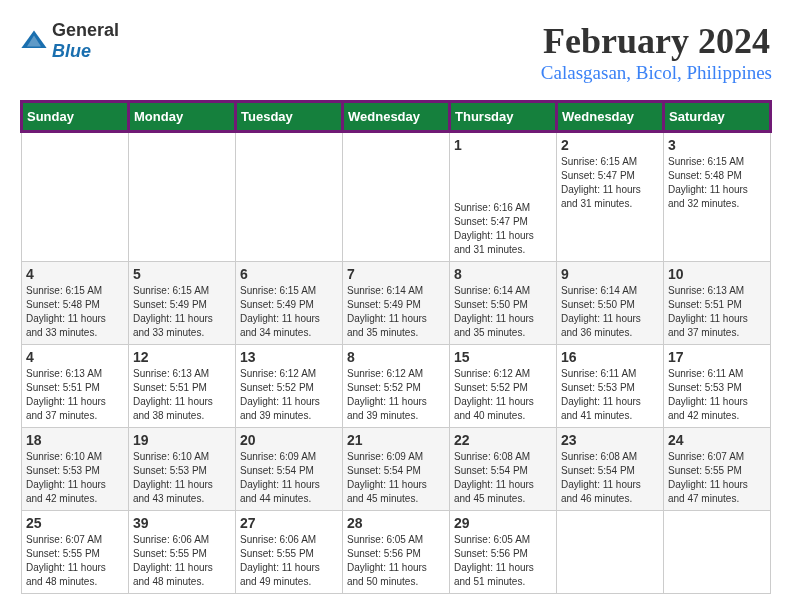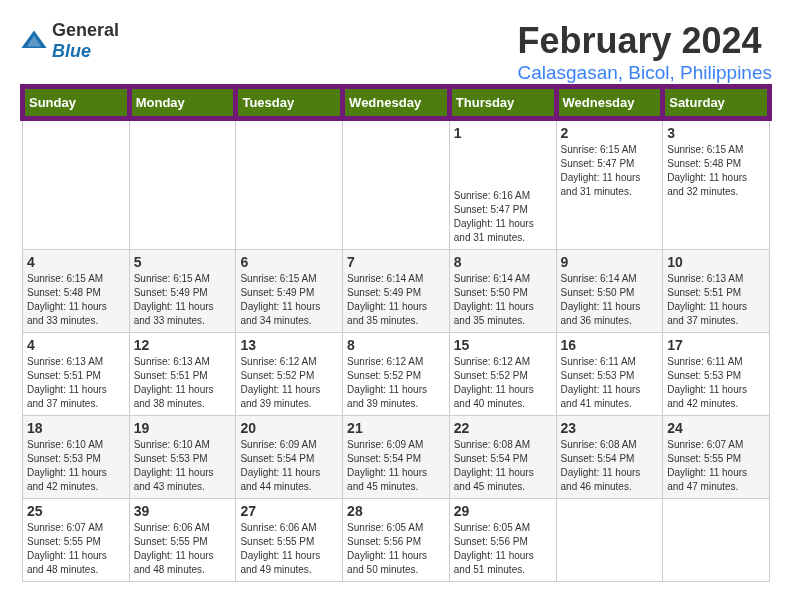--- a/index.html
+++ b/index.html
@@ -7,56 +7,57 @@
       font-family: Arial, sans-serif;
       background: #fff;
       width: 792px;
       min-height: 612px;
       padding: 20px;
     }
     .header-area {
       display: flex;
       align-items: flex-start;
       justify-content: space-between;
-      margin-bottom: 0;
+      margin-bottom: 16px;
     }
     .logo {
       display: flex;
       align-items: center;
       gap: 4px;
     }
     .logo-icon {
       width: 28px;
       height: 28px;
     }
     .title-area {
-      text-align: left;
+      text-align: center;
+      font-family: Liberation Serif, serif;
     }
     .main-title {
       font-size: 36px;
       font-weight: bold;
       color: #333;
     }
     .sub-title {
       font-size: 19px;
       color: #3b82f6;
     }
     table {
       width: 100%;
       border-collapse: collapse;
       font-size: 11px;
     }
     thead tr th {
-      background-color: #4d7c0f;
+      background-color: #15803d;
       color: #fff;
       padding: 6px 4px;
       text-align: left;
       font-size: 13px;
       font-weight: bold;
-      border: 5px solid #701a75;
+      border: 3px solid #701a75;
     }
     tbody tr td {
       border: 1px solid #ccc;
       vertical-align: top;
       padding: 4px;
       min-height: 80px;
       width: calc(100% / 7);
     }
     .day-number {
       font-size: 14px;

